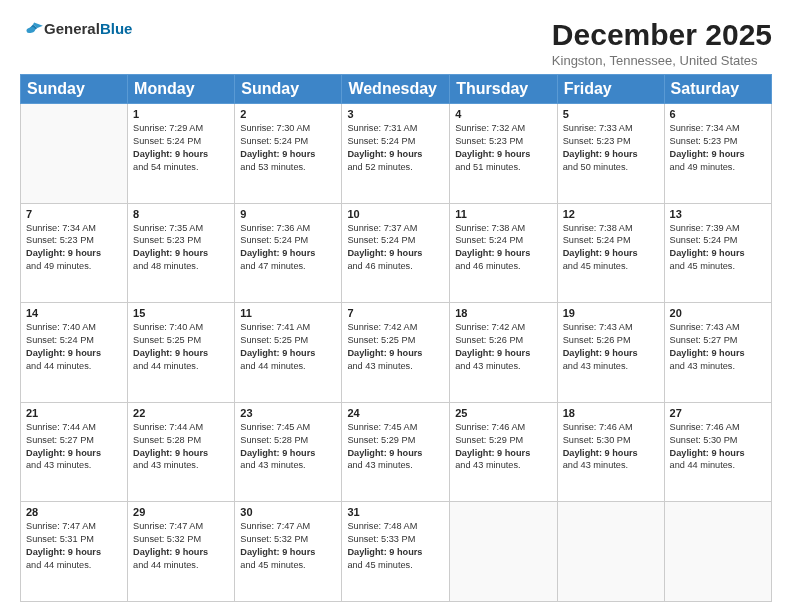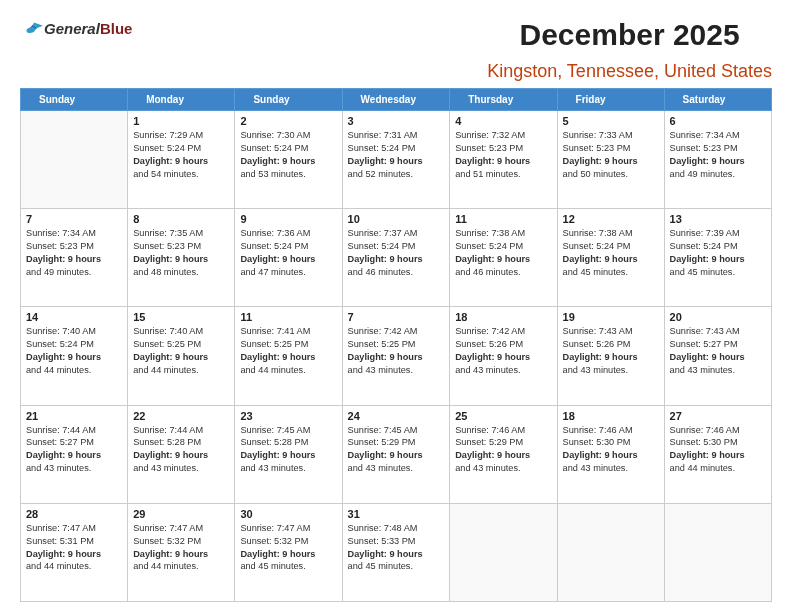--- a/index.html
+++ b/index.html
@@ -26,53 +26,53 @@
     .logo {
       display: flex;
       align-items: center;
       gap: 0px;
     }
     .logo-text {
       font-size: 15px;
       font-weight: bold;
       line-height: 1.1;
     }
-    .logo-general { color: #333; font-style: italic; }
-    .logo-blue { color: #7f1d1d; }
+    .logo-general { color: #333; }
+    .logo-blue { color: #0369a1; }
     .logo-bird {
       width: 22px;
       height: 22px;
       margin-left: 2px;
     }
     .title-block {
-      text-align: center;
+      text-align: left;
     }
     .month-title {
       font-size: 30px;
       font-weight: bold;
       color: #222;
       line-height: 1.1;
     }
     .location {
-      font-size: 18px;
-      color: #c2410c;
-      margin-top: 10px;
+      font-size: 13px;
+      color: #737373;
+      margin-top: 2px;
     }
     .calendar {
       width: 100%;
       border-collapse: collapse;
       flex: 1;
       font-size: 10px;
     }
     .calendar thead th {
       background: #3d85c8;
       color: #fff;
       text-align: left;
-      padding: 5px 18px;
-      font-size: 10px;
+      padding: 5px 6px;
+      font-size: 16px;
       font-weight: bold;
       border: 1px solid #5a9ad4;
     }
     .calendar tbody td {
       border: 1px solid #ccc;
       vertical-align: top;
       padding: 4px 5px;
       width: 108px;
       height: 82px;
     }

